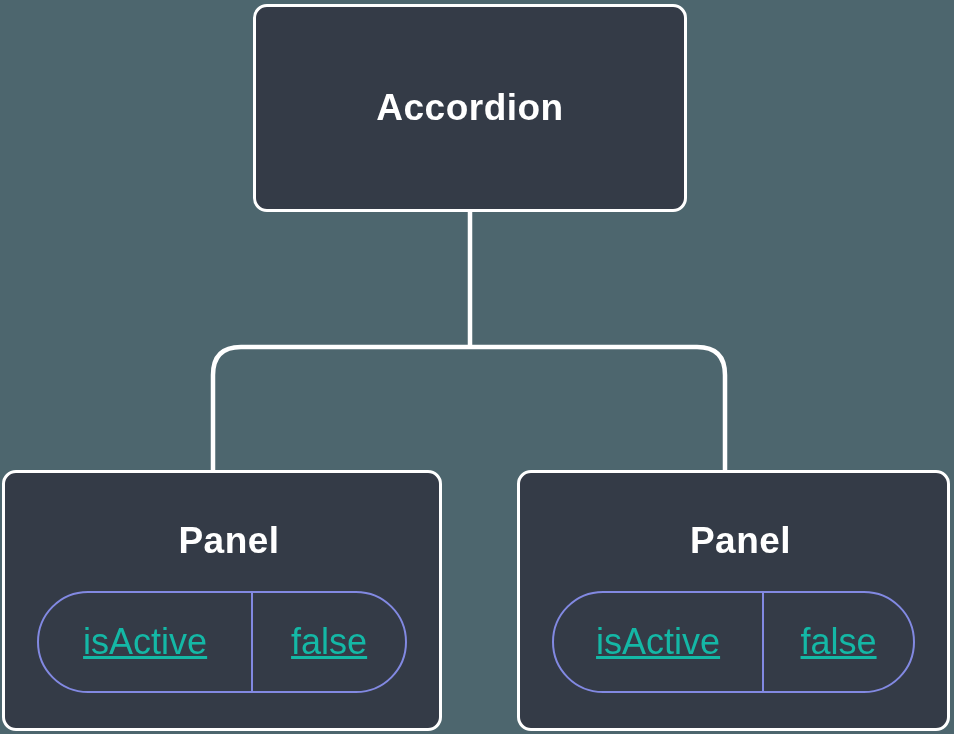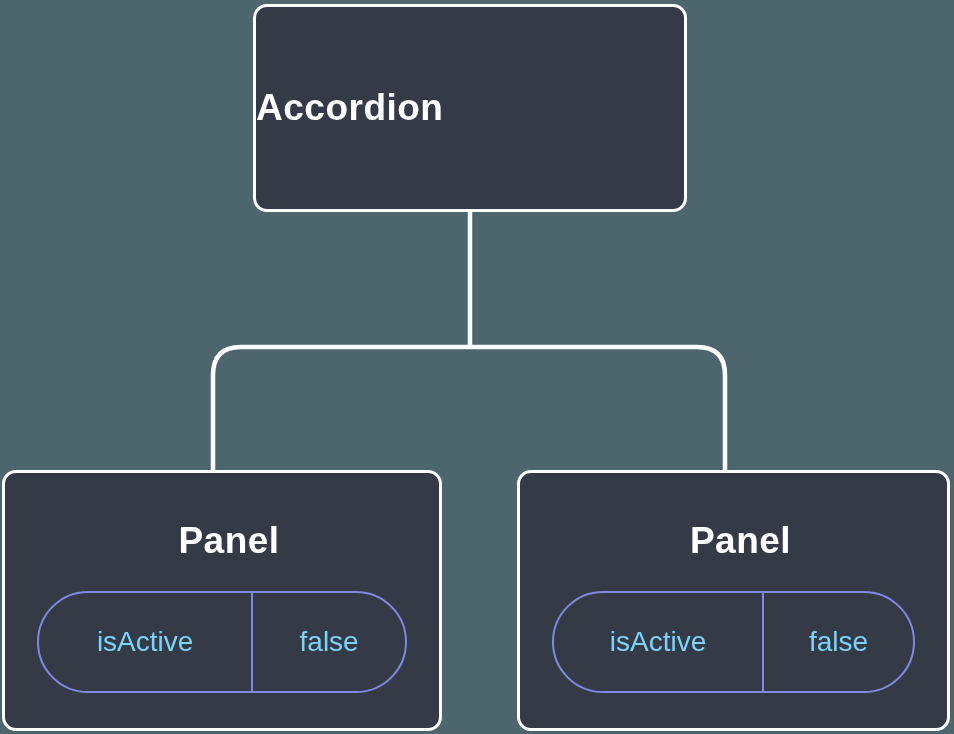--- a/index.html
+++ b/index.html
@@ -27,21 +27,21 @@
     border-radius: 14px;
     box-sizing: border-box;
   }
   .root-node {
     left: 253px;
     top: 4px;
     width: 434px;
     height: 208px;
     display: flex;
     align-items: center;
-    justify-content: flex-start;
+    justify-content: center;
   }
   .node-title {
     color: #FFFFFF;
     font-size: 37px;
     font-weight: 600;
     letter-spacing: 0.5px;
     text-align: center;
   }
   .panel-node {
     top: 470px;
@@ -65,23 +65,24 @@
     border-radius: 60px;
     box-sizing: border-box;
     display: flex;
     align-items: stretch;
     overflow: hidden;
   }
   .state-cell {
     display: flex;
     align-items: center;
     justify-content: center;
-    color: #7dd3fc;
-    font-size: 28px;
+    color: #14b8a6;
+    font-size: 36px;
     font-weight: 400;
+    text-decoration: underline;
   }
   .state-cell.key {
     width: 58.3%;
     border-right: 2px solid #8289E2;
   }
   .state-cell.value {
     width: 41.7%;
   }
 </style>
 </head>

